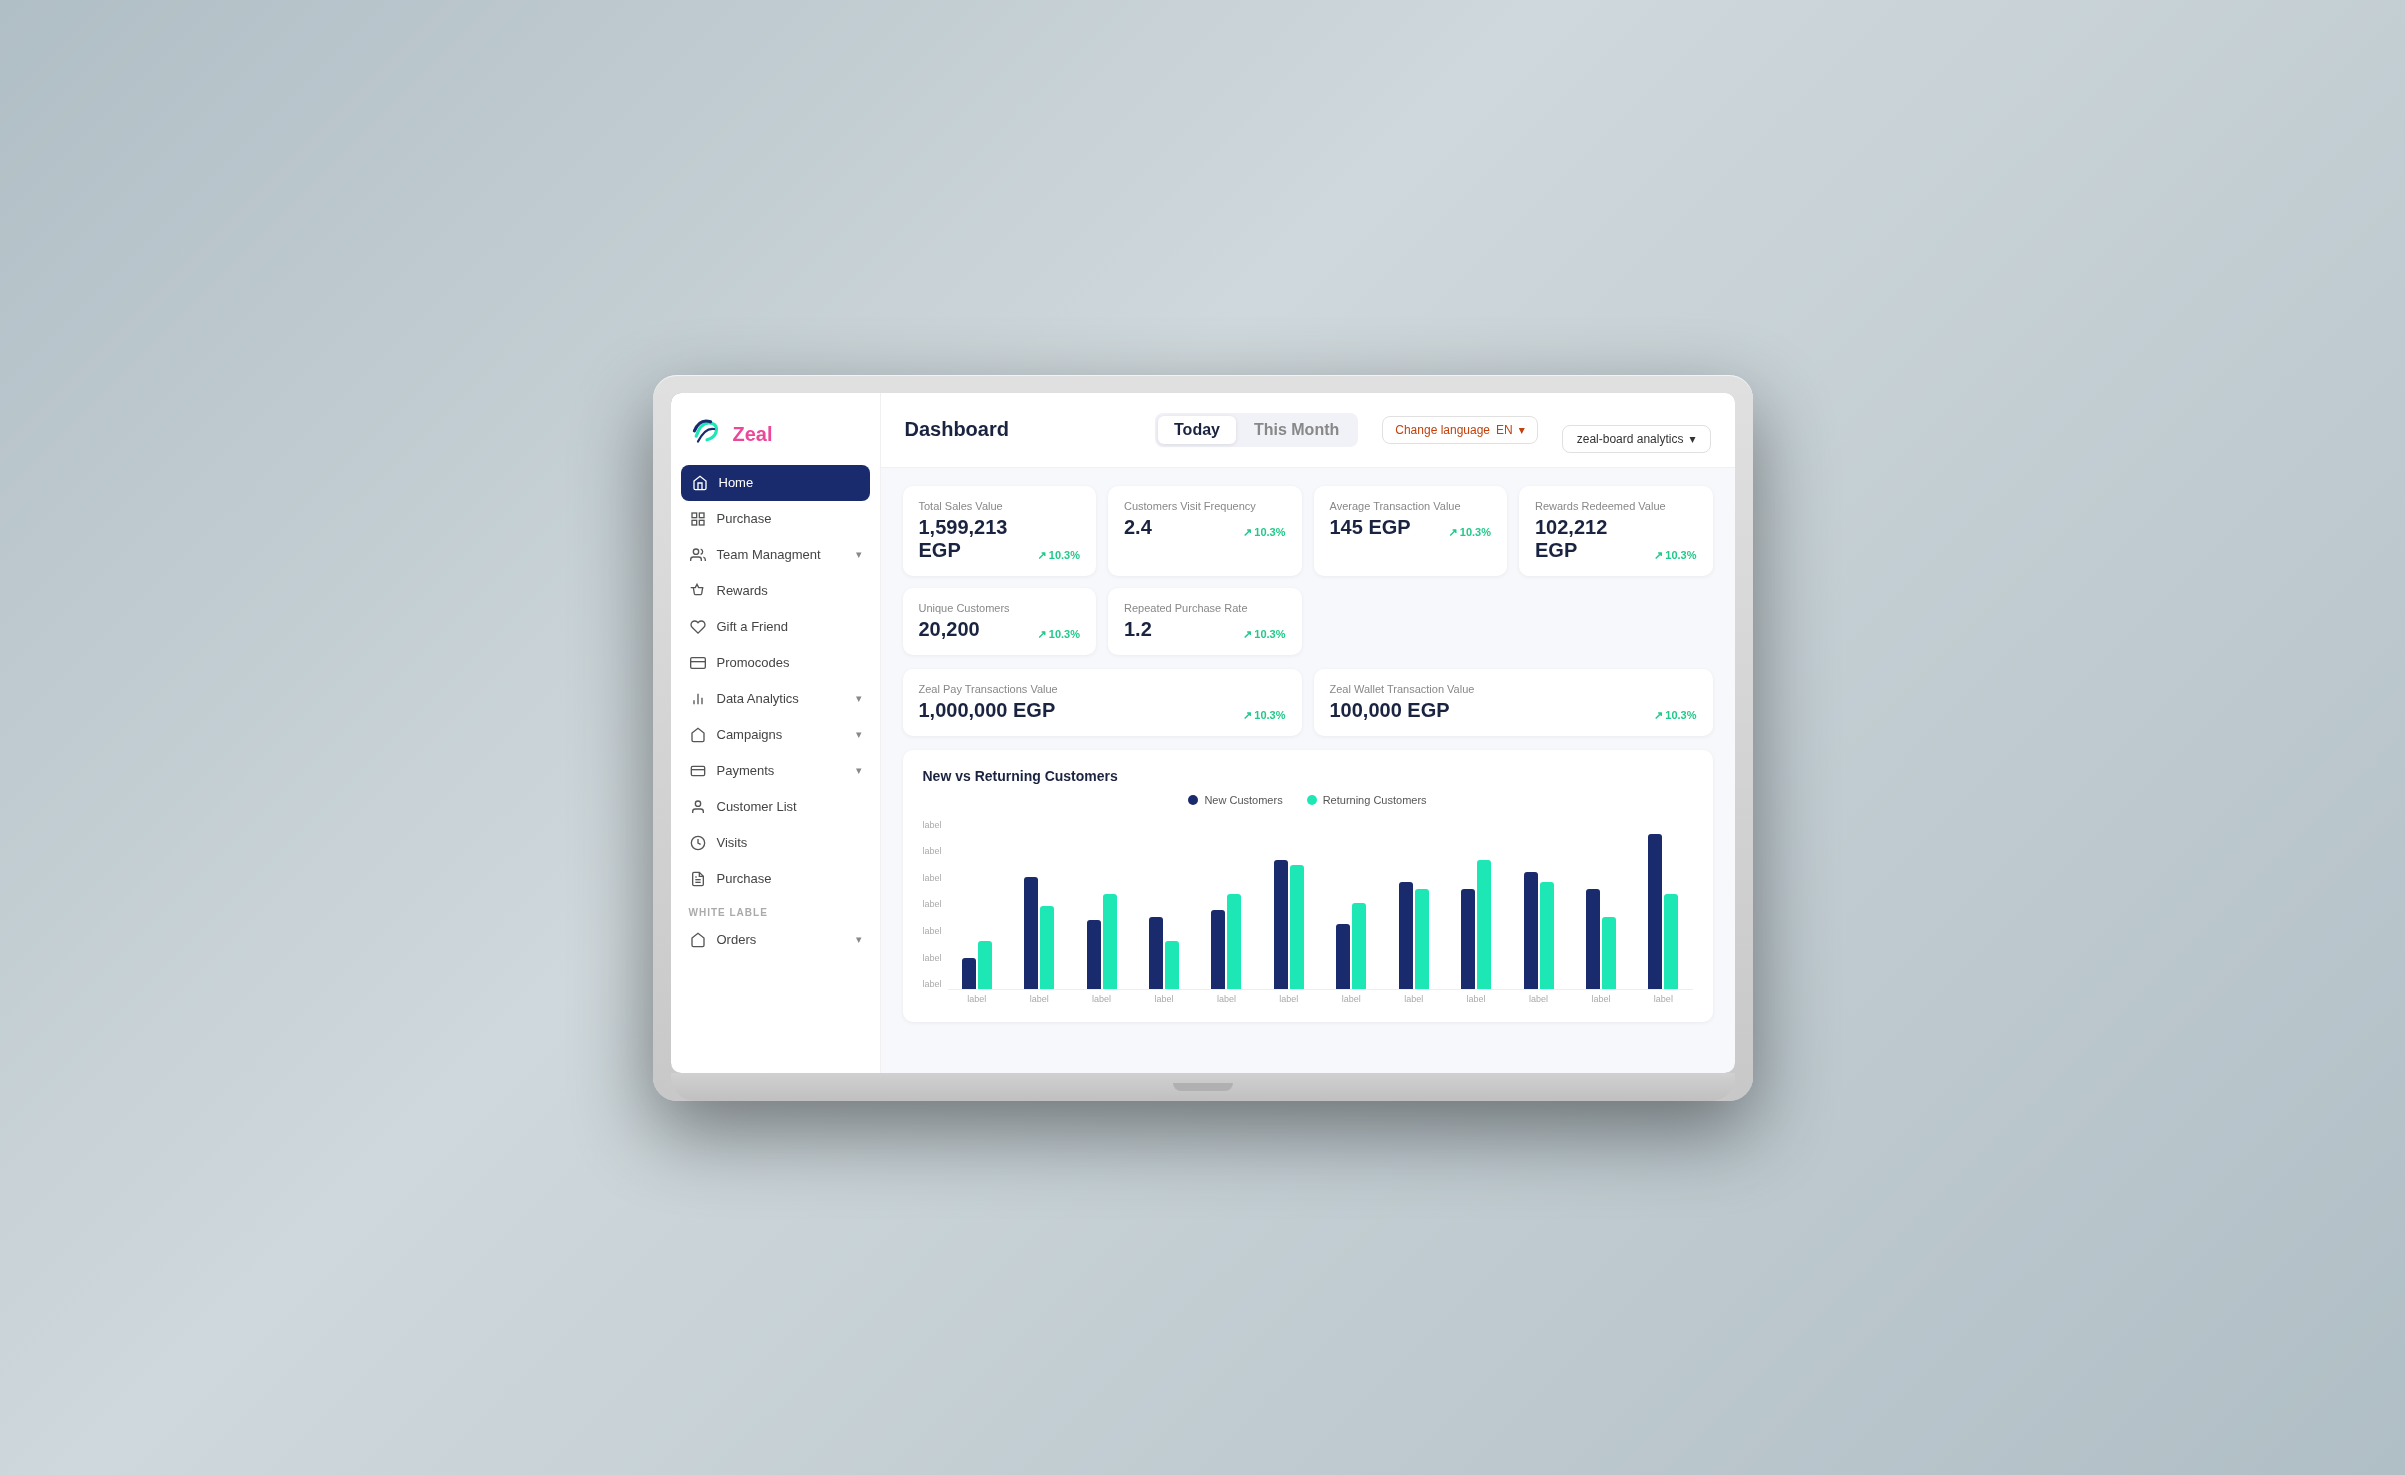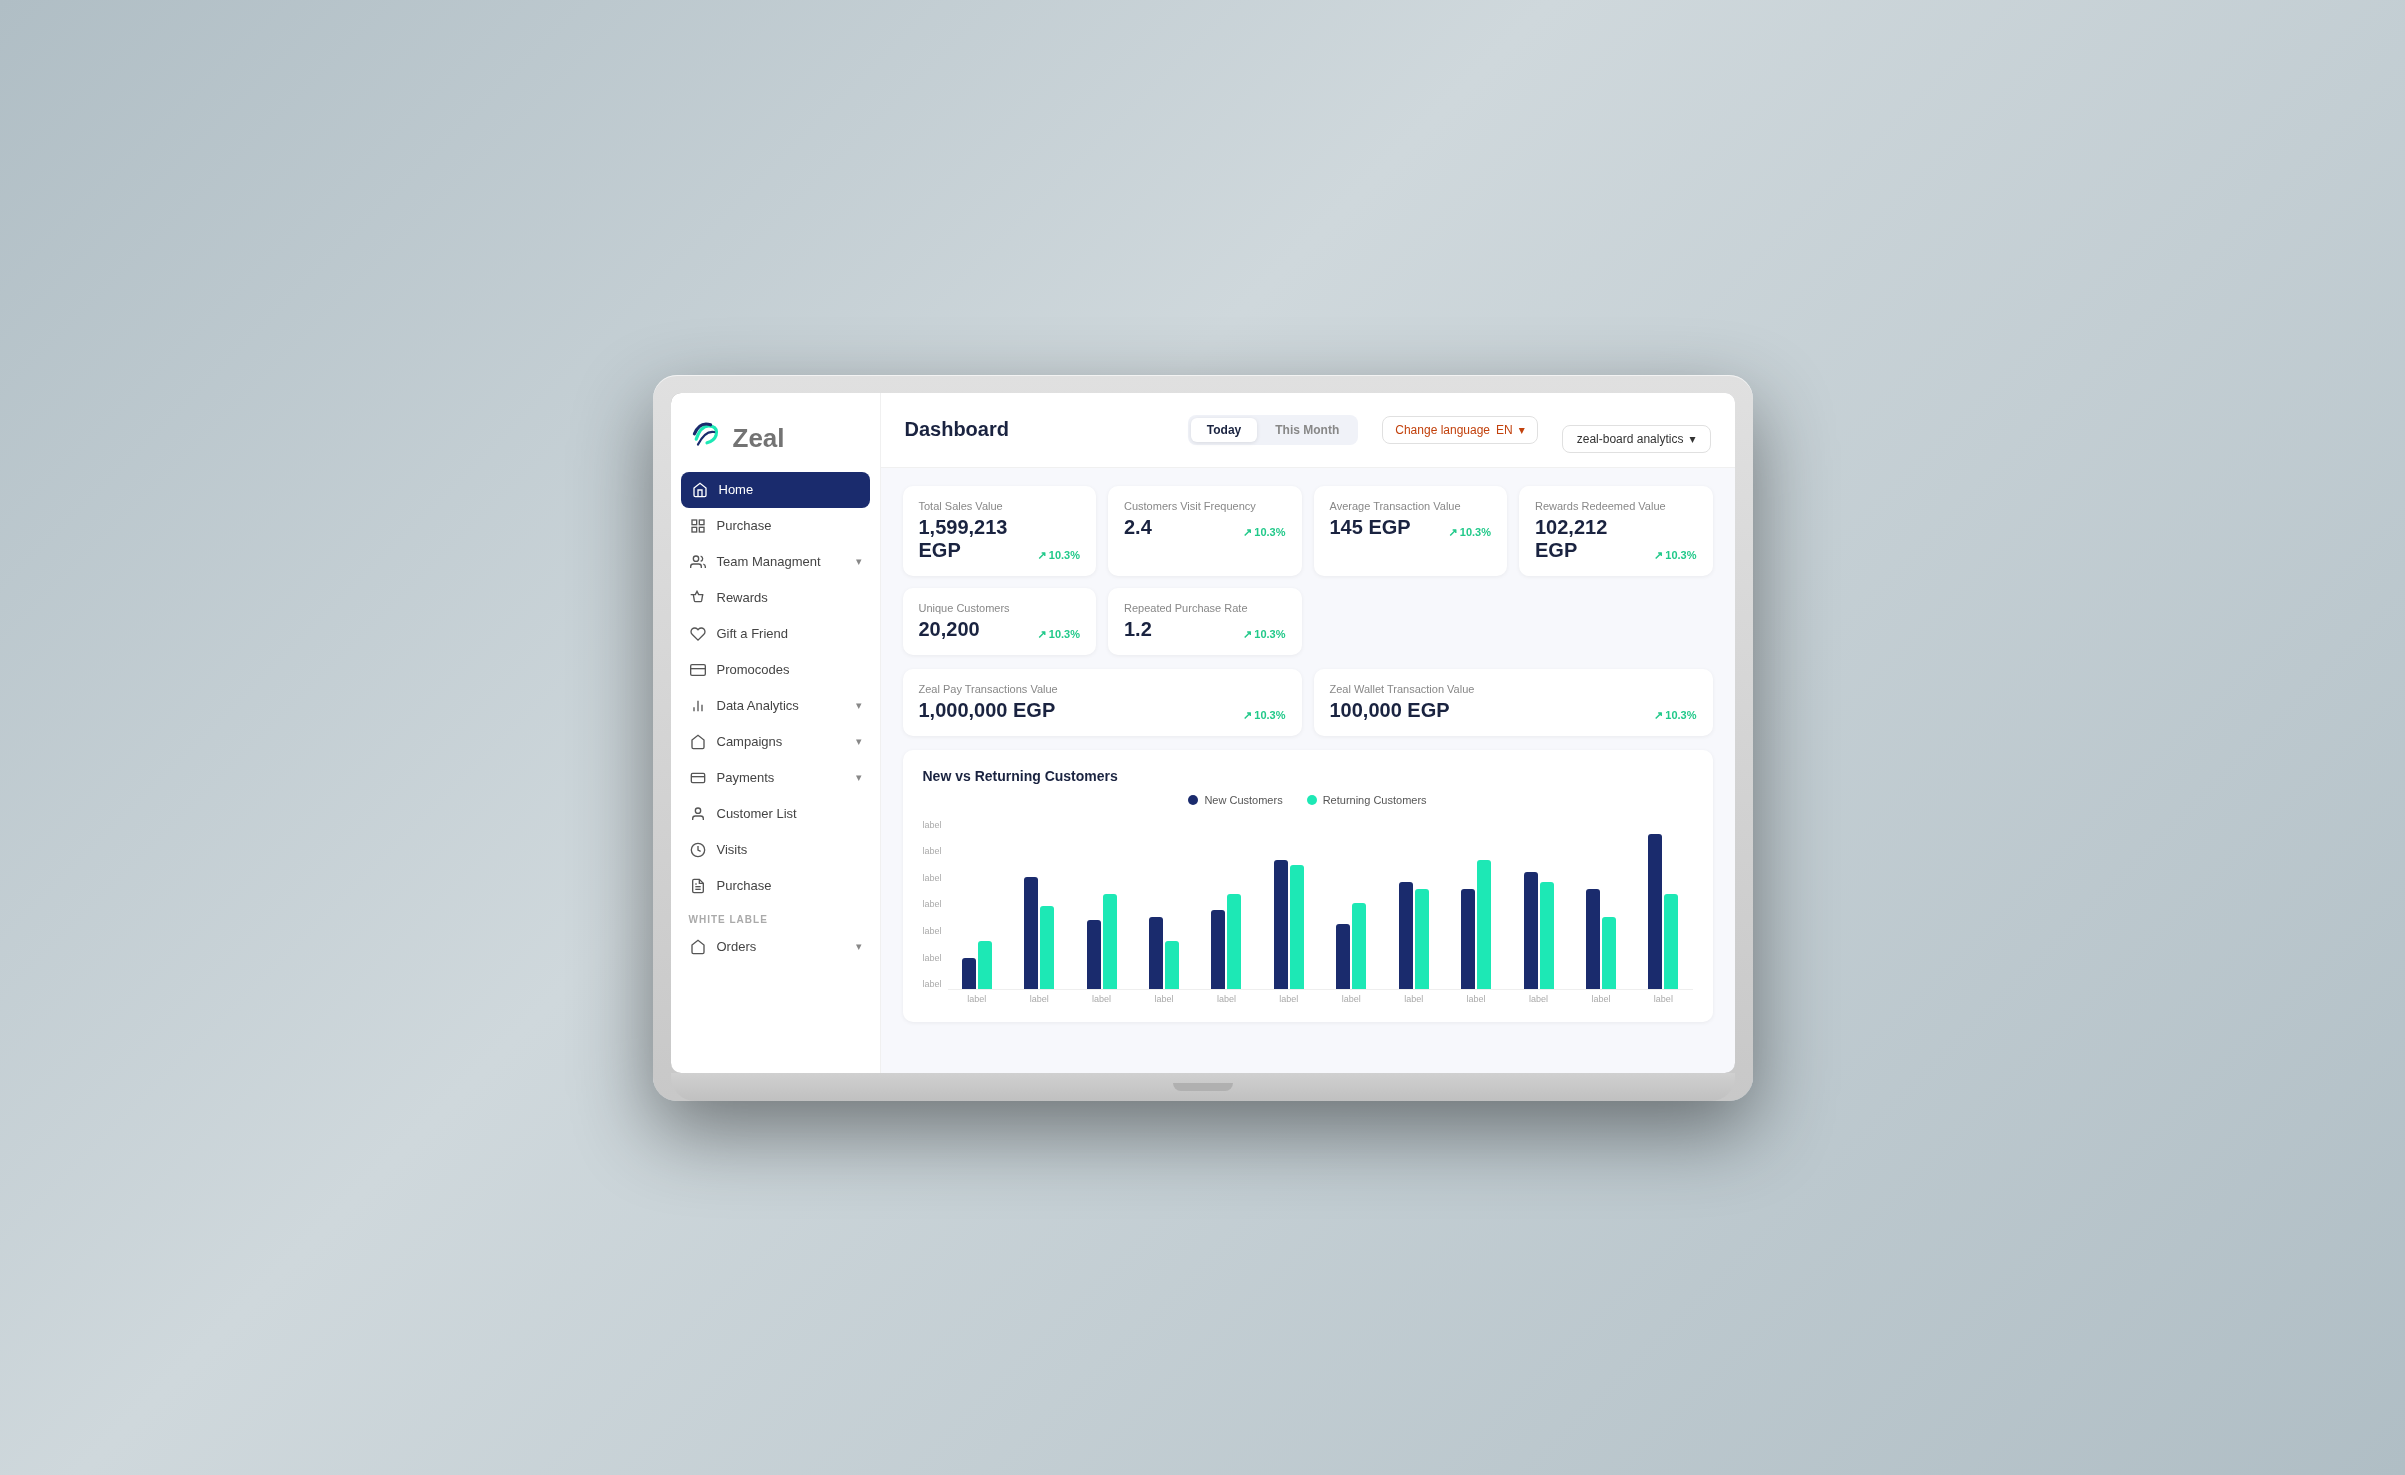--- a/index.html
+++ b/index.html
@@ -45,23 +45,23 @@
       display: flex;
       align-items: center;
       gap: 8px;
       padding: 0 18px 18px 18px;
     }
     .logo-icon {
       width: 36px;
       height: 36px;
     }
     .logo-text {
-      font-size: 26px;
+      font-size: 20px;
       font-weight: 700;
-      color: #737373;
+      color: #ec4899;
       margin-top: 12px;
     }
     .nav-item {
       display: flex;
       align-items: center;
       gap: 10px;
       padding: 9px 18px;
       cursor: pointer;
       font-size: 13px;
       color: #444;
@@ -126,21 +126,21 @@
       background: #f0f2f8;
       border-radius: 8px;
       padding: 3px;
       gap: 2px;
     }
     .toggle-btn {
       padding: 5px 16px;
       border-radius: 6px;
       border: none;
       background: transparent;
-      font-size: 12px;
+      font-size: 16px;
       font-weight: 600;
       color: #888;
       cursor: pointer;
     }
     .toggle-btn.active {
       background: #fff;
       color: #1a2340;
       box-shadow: 0 1px 4px rgba(0,0,0,0.1);
     }
     .lang-dropdown {

